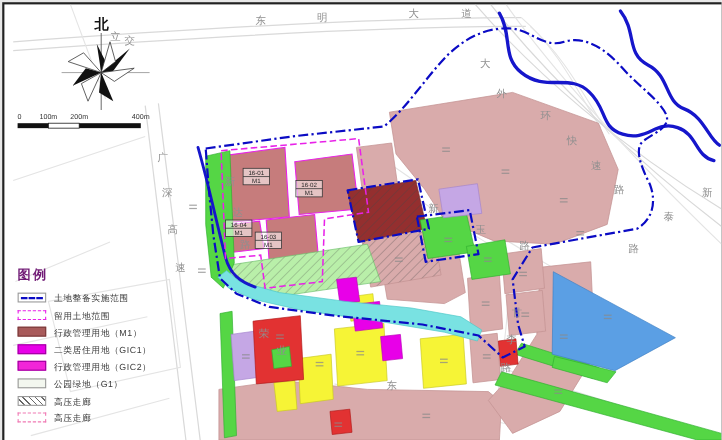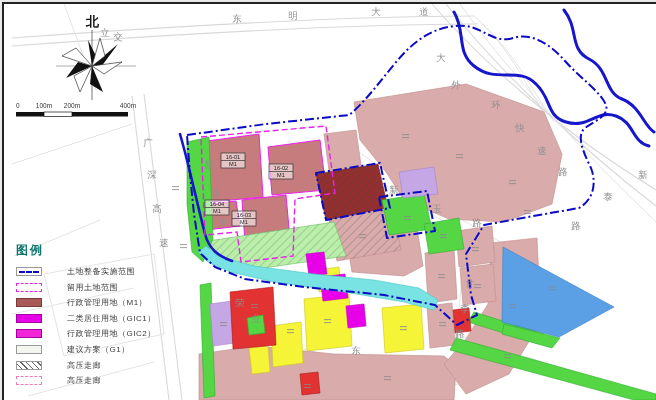--- a/index.html
+++ b/index.html
@@ -29,22 +29,22 @@
   .plbox{fill:#ffffff;fill-opacity:.55;stroke:#333;stroke-width:.7;}
   .plline{stroke:#333;stroke-width:.7;}
   .pltext{font-size:5.6px;fill:#222;text-anchor:middle;}
   .mark{fill:#8a8a8a;opacity:.75;}
   .scaletext{font-size:6.5px;fill:#333;}
   .compass-line{stroke:#555;stroke-width:.8;}
   .north{font-size:13px;font-weight:bold;fill:#111;}
 
   
   .legend{position:absolute;left:12px;top:238px;width:148px;z-index:5;}
-  .lg-title{font-size:12px;font-weight:bold;color:#0f766e;letter-spacing:2px;margin:0 0 7px 0;}
-  .lg-row{display:flex;align-items:center;margin-bottom:4.6px;gap:18px;}
+  .lg-title{font-size:12px;font-weight:bold;color:#701a75;letter-spacing:2px;margin:0 0 7px 0;}
+  .lg-row{display:flex;margin-bottom:4.6px;}
   .sw{width:26px;height:9px;border:1px solid #999;box-sizing:border-box;flex:0 0 26px;margin-right:7px;background:#fff;position:relative;}
   .sw-boundary::after{content:"";position:absolute;left:2px;right:2px;top:50%;margin-top:-1px;border-top:2px dashed var(--c-boundary);}
   .sw-reserved{border:1.3px dashed var(--c-reserved);}
   .sw-r2{background:var(--c-yellow);}
   .sw-m1{background:var(--c-m1_legend);border-color:#7a3a3a;}
   .sw-gic1{background:var(--c-magenta);border-color:#a000a0;}
   .sw-gic2{background:var(--c-magenta2);border-color:#a000a0;}
   .sw-g1{background:#f3f7ef;}
   .sw-hatch{background:repeating-linear-gradient(45deg,#fff 0 3px,#666 3px 4px);}
   .sw-hv{border:1.3px dashed #f07ab4;}
@@ -324,21 +324,21 @@
         <div class="lg-row">
           <span class="sw sw-gic1"></span>
           <span class="lg-label">二类居住用地（GIC1）</span>
         </div>
         <div class="lg-row">
           <span class="sw sw-gic2"></span>
           <span class="lg-label">行政管理用地（GIC2）</span>
         </div>
         <div class="lg-row">
           <span class="sw sw-g1"></span>
-          <span class="lg-label">建议方案（G1）</span>
+          <span class="lg-label">公园绿地（G1）</span>
         </div>
         <div class="lg-row">
           <span class="sw sw-hatch"></span>
           <span class="lg-label">高压走廊</span>
         </div>
         <div class="lg-row">
           <span class="sw sw-hv"></span>
           <span class="lg-label">高压走廊</span>
         </div>
       </div>

